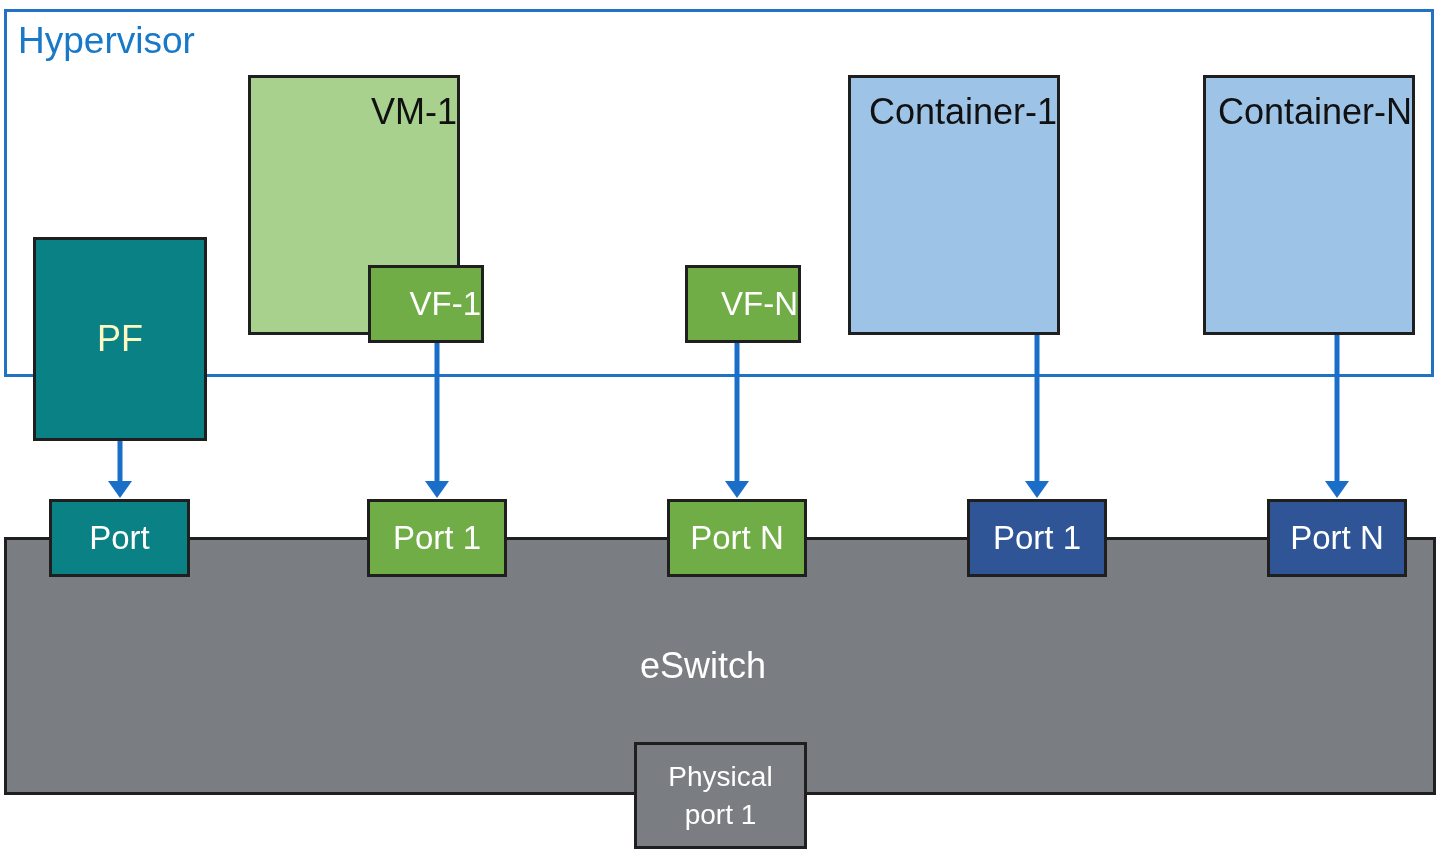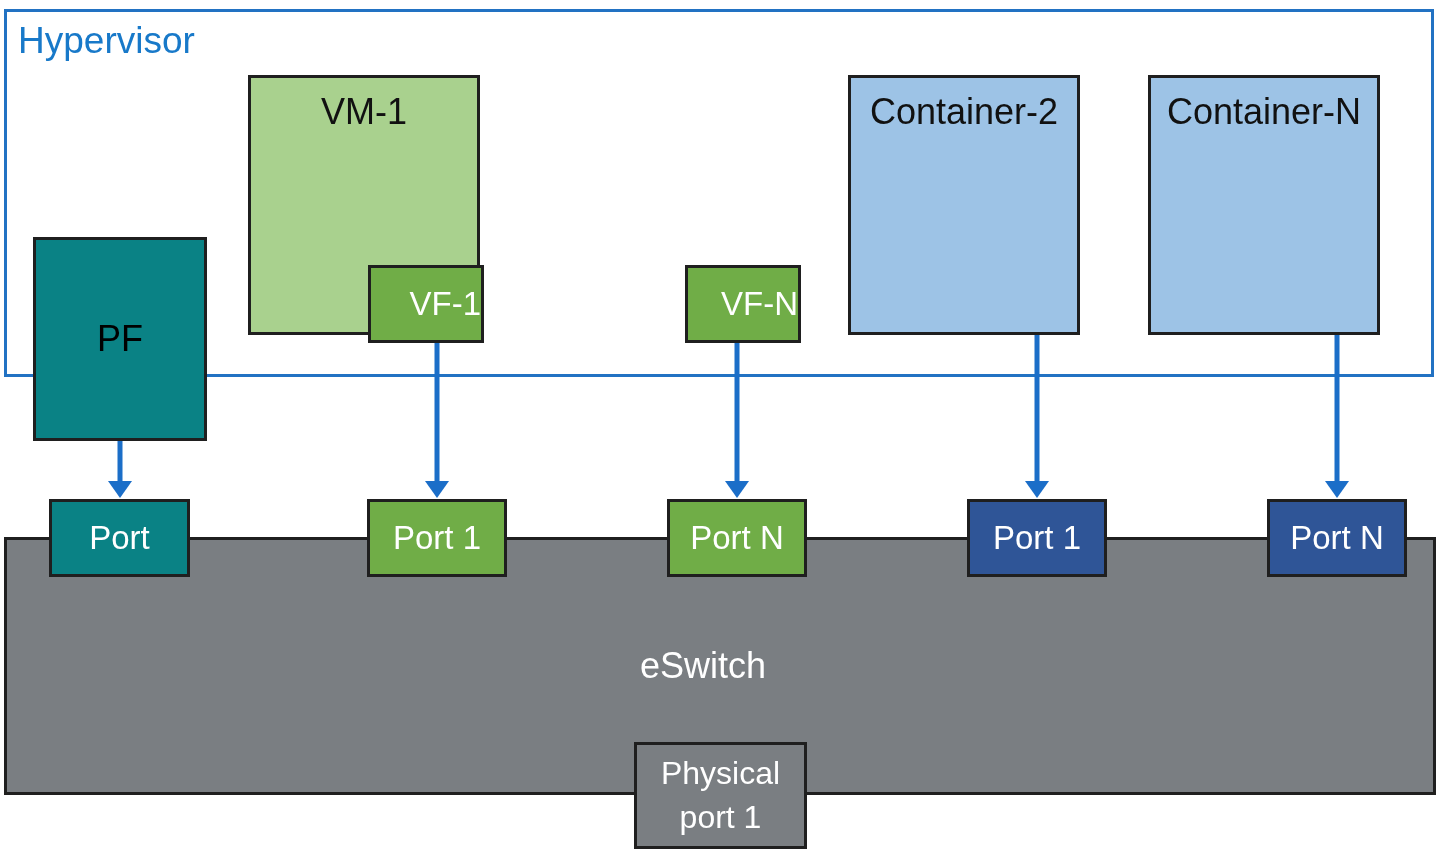--- a/index.html
+++ b/index.html
@@ -22,24 +22,24 @@
   }
   .hypervisor-title{
     position:absolute;left:11px;top:8px;width:100%;
     color:var(--title-blue);
     font-size:37px;
     letter-spacing:0px;
   }
 
   
   .guest{
-    top:75px;width:232px;height:260px;
+    top:75px;width:212px;height:260px;
     border:3px solid var(--border-dark);
     z-index:3;
-    text-align:center;
+    text-align:right;
   }
   .guest .guest-label{
     display:block;
     margin-top:13px;
     font-size:36px;
     color:var(--text-dark);
   }
   .guest.vm{background:var(--green-light);}
   .guest.container{background:var(--blue-light);}
 
@@ -54,21 +54,21 @@
   .fnbox.green{background:var(--green-dark);}
   .fnbox.blue{background:var(--blue-dark);}
 
   
   .pf{
     left:33px;top:237px;width:174px;height:204px;
     background:var(--teal);
     border:3px solid var(--border-dark);
     z-index:5;
     display:flex;align-items:center;justify-content:center;
-    color:#000000;font-size:36px;
+    color:#fef9c3;font-size:36px;
   }
 
   
   .eswitch{
     left:4px;top:537px;width:1432px;height:258px;
     background:var(--gray);
     border:3px solid var(--border-dark);
     z-index:2;
     display:flex;align-items:center;justify-content:center;
   }
@@ -89,21 +89,21 @@
   .port.green{background:var(--green-dark);}
   .port.blue{background:var(--blue-dark);}
 
   
   .physical-port{
     left:634px;top:742px;width:173px;height:107px;
     background:var(--gray);
     border:3px solid var(--border-dark);
     z-index:3;
     display:flex;flex-direction:column;align-items:center;justify-content:center;
-    color:#ffffff;font-size:32px;line-height:1.35;
+    color:#ffffff;font-size:28px;line-height:1.35;
     text-align:center;
   }
 
   
   .arrow{z-index:2;}
   .arrow .stem{
     position:absolute;left:50%;transform:translateX(-50%);
     width:5px;top:0;
     background:var(--arrow-blue);
   }
@@ -121,23 +121,23 @@
 <div id="canvas">
 
   <div class="abs hypervisor">
     <span class="hypervisor-title">Hypervisor</span>
   </div>
 
   <div class="abs guest vm" style="left:248px">
     <span class="guest-label">VM-1</span>
   </div>
   <div class="abs guest container" style="left:848px">
-    <span class="guest-label">Container-2</span>
+    <span class="guest-label">Container-1</span>
   </div>
-  <div class="abs guest container" style="left:1148px">
+  <div class="abs guest container" style="left:1203px">
     <span class="guest-label">Container-N</span>
   </div>
 
   <div class="abs fnbox green" style="left:368px">
     <span>VF-1</span>
   </div>
   <div class="abs fnbox green" style="left:685px">
     <span>VF-N</span>
   </div>
 

